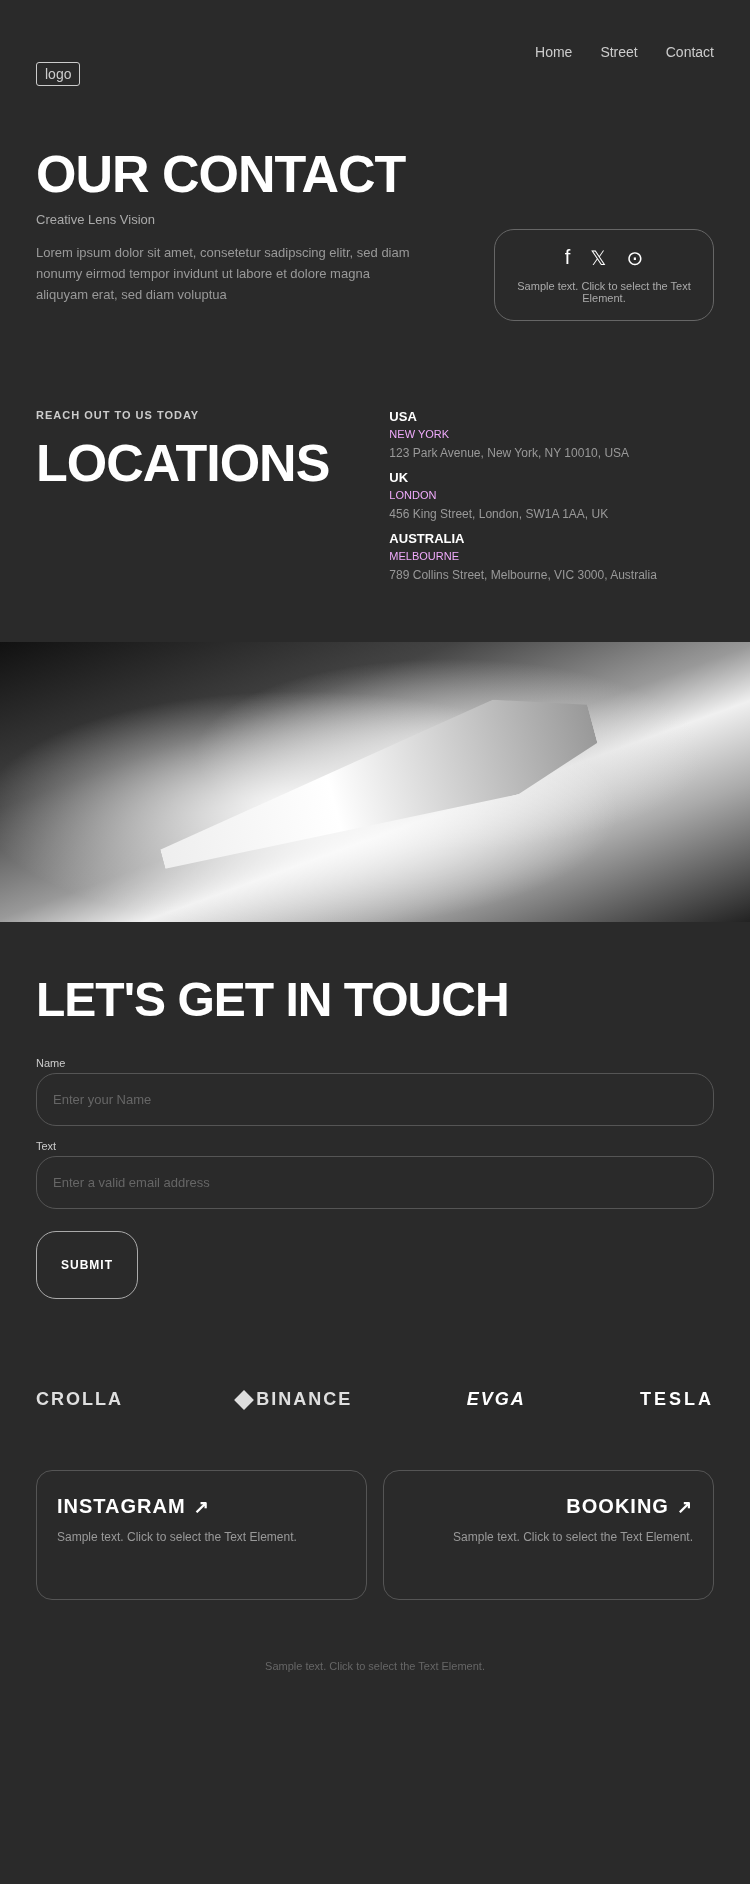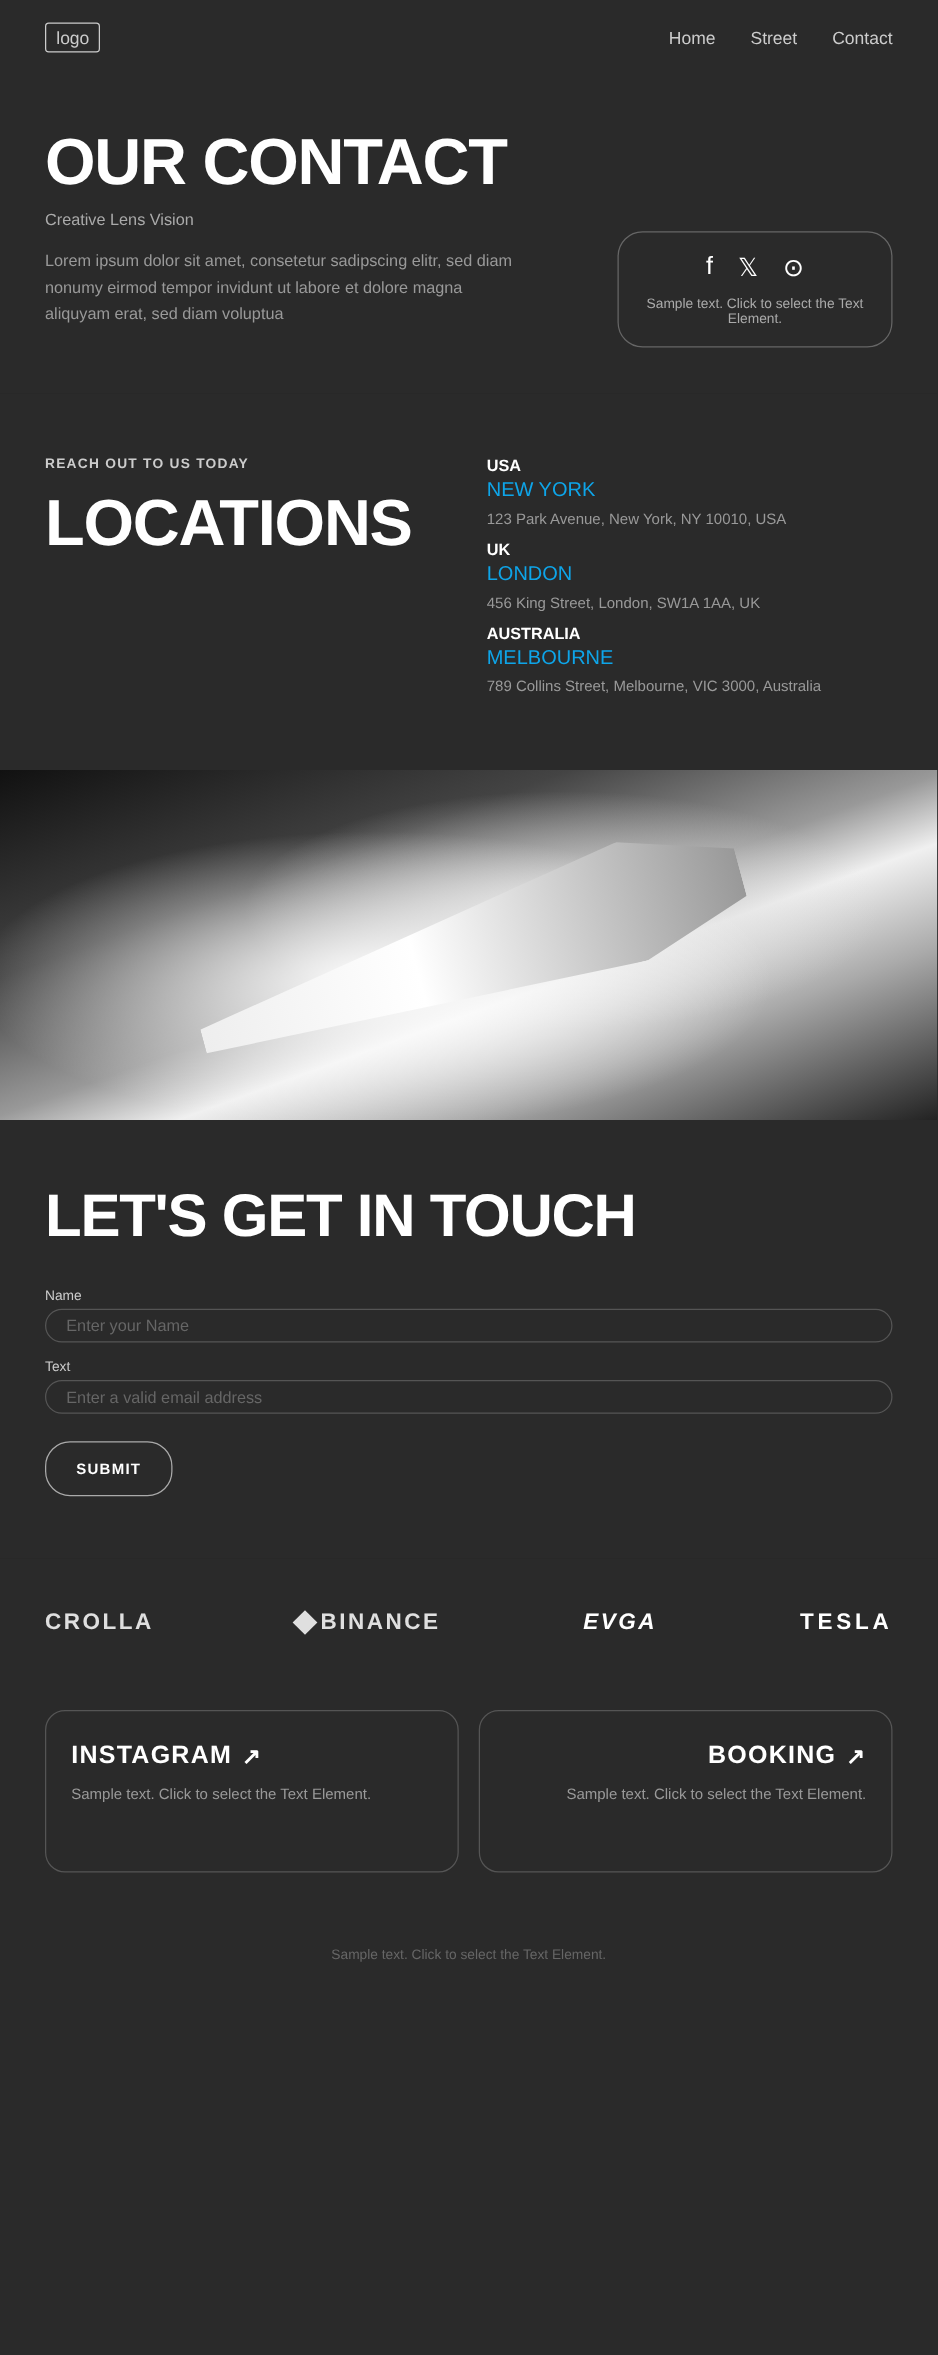--- a/index.html
+++ b/index.html
@@ -18,20 +18,21 @@
       align-items: center;
       padding: 18px 36px;
       background: #2a2a2a;
     }
     .nav-logo {
       font-size: 14px;
       color: #ccc;
       border: 1px solid #ccc;
       padding: 3px 8px;
       border-radius: 3px;
+      margin-top: 44px;
     }
     .nav-links {
       display: flex;
       gap: 28px;
     }
     .nav-links a {
       color: #ccc;
       text-decoration: none;
       font-size: 14px;
     }
@@ -115,22 +116,22 @@
       font-size: 13px;
       font-weight: 700;
       color: #fff;
       margin-bottom: 4px;
       margin-top: 24px;
     }
     .location-country:first-child {
       margin-top: 0;
     }
     .location-city {
-      font-size: 16px;
-      color: #0ea5e9;
+      font-size: 11px;
+      color: #f0abfc;
       margin-bottom: 4px;
     }
     .location-address {
       font-size: 12px;
       color: #999;
       line-height: 1.5;
       margin-bottom: 8px;
     }
 
     
@@ -181,21 +182,21 @@
       font-size: 11px;
       color: #ccc;
       margin-bottom: 4px;
       display: block;
     }
     .form-input {
       width: 100%;
       background: transparent;
       border: 1px solid #555;
       border-radius: 20px;
-      padding: 5px 16px;
+      padding: 18px 16px;
       color: #fff;
       font-size: 13px;
       outline: none;
     }
     .form-input::placeholder {
       color: #666;
     }
     .form-textarea {
       width: 100%;
       background: transparent;
@@ -211,21 +212,21 @@
     .form-textarea::placeholder {
       color: #666;
     }
     .submit-btn {
       border: 1px solid #aaa;
       background: transparent;
       color: #fff;
       font-size: 12px;
       font-weight: 700;
       letter-spacing: 1px;
-      padding: 14px 24px;
+      padding: 26px 24px;
       border-radius: 20px;
       cursor: pointer;
       margin-top: 8px;
     }
 
     
     .brands-section {
       background: #2a2a2a;
       padding: 40px 36px;
       display: flex;

